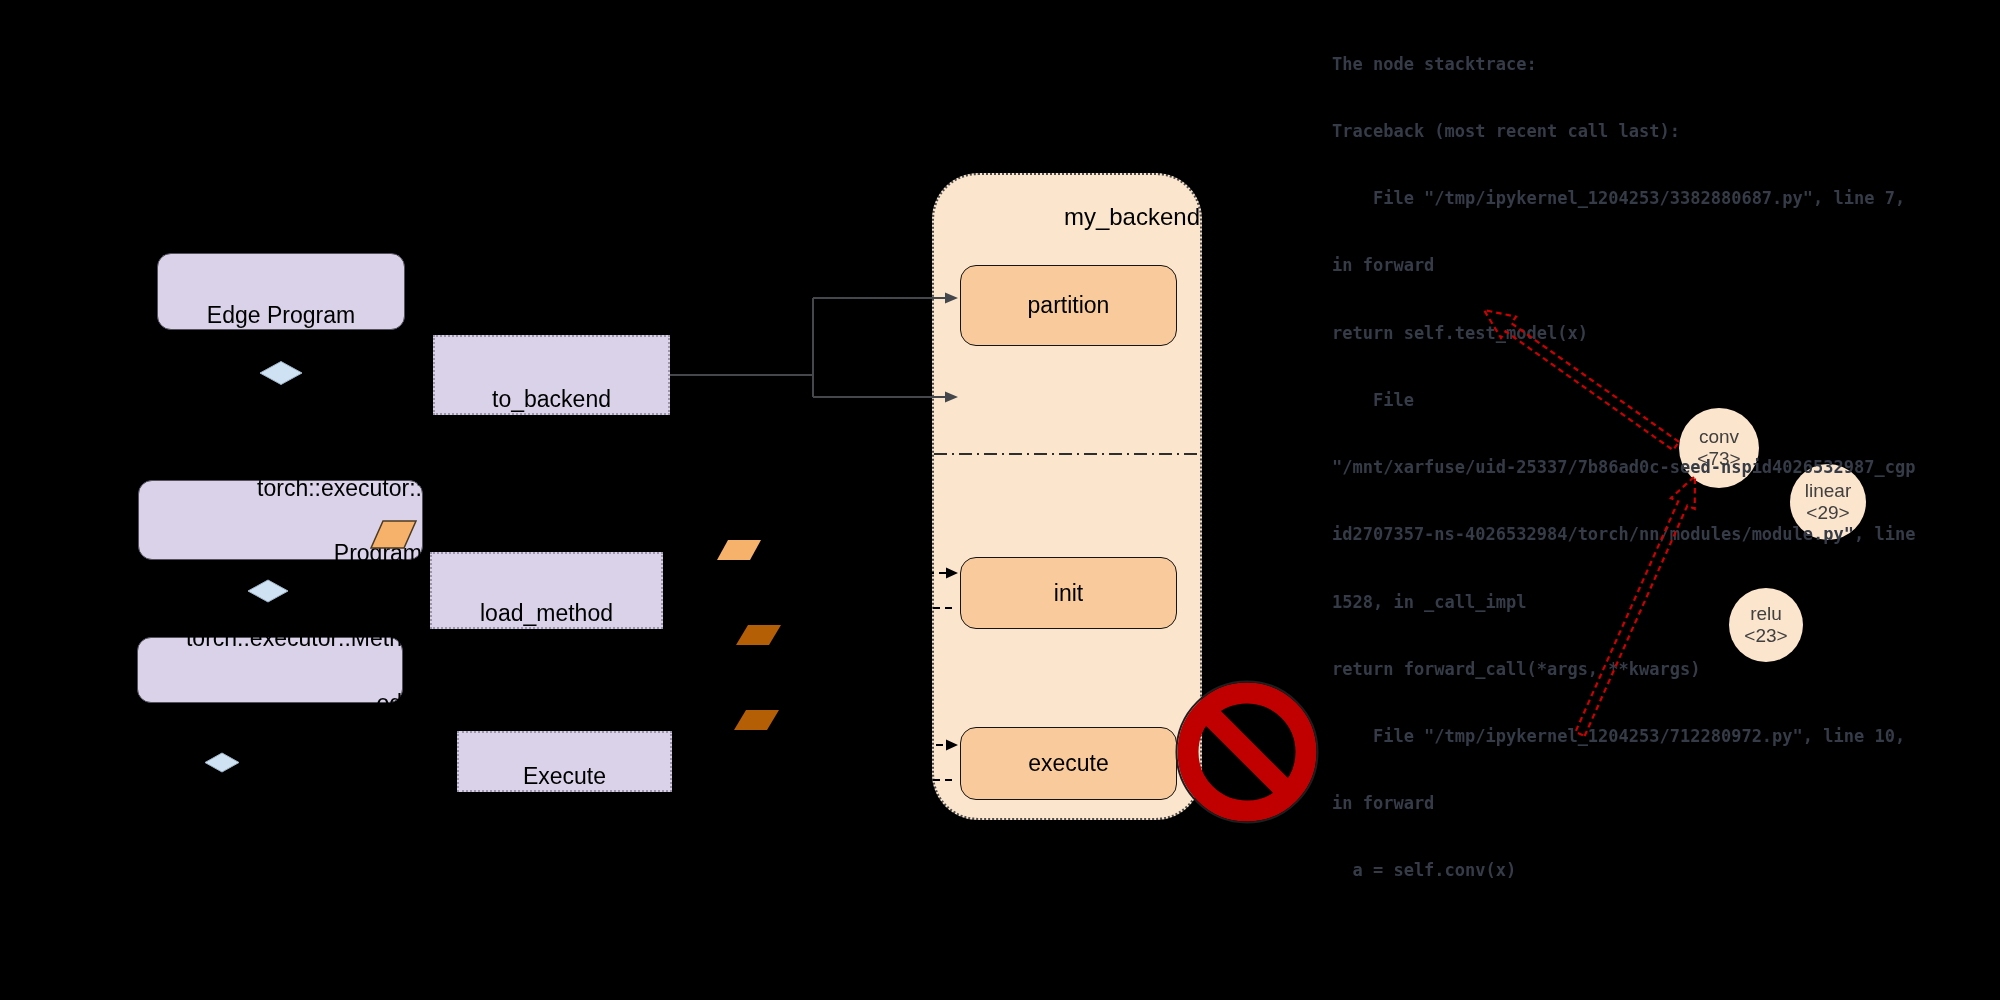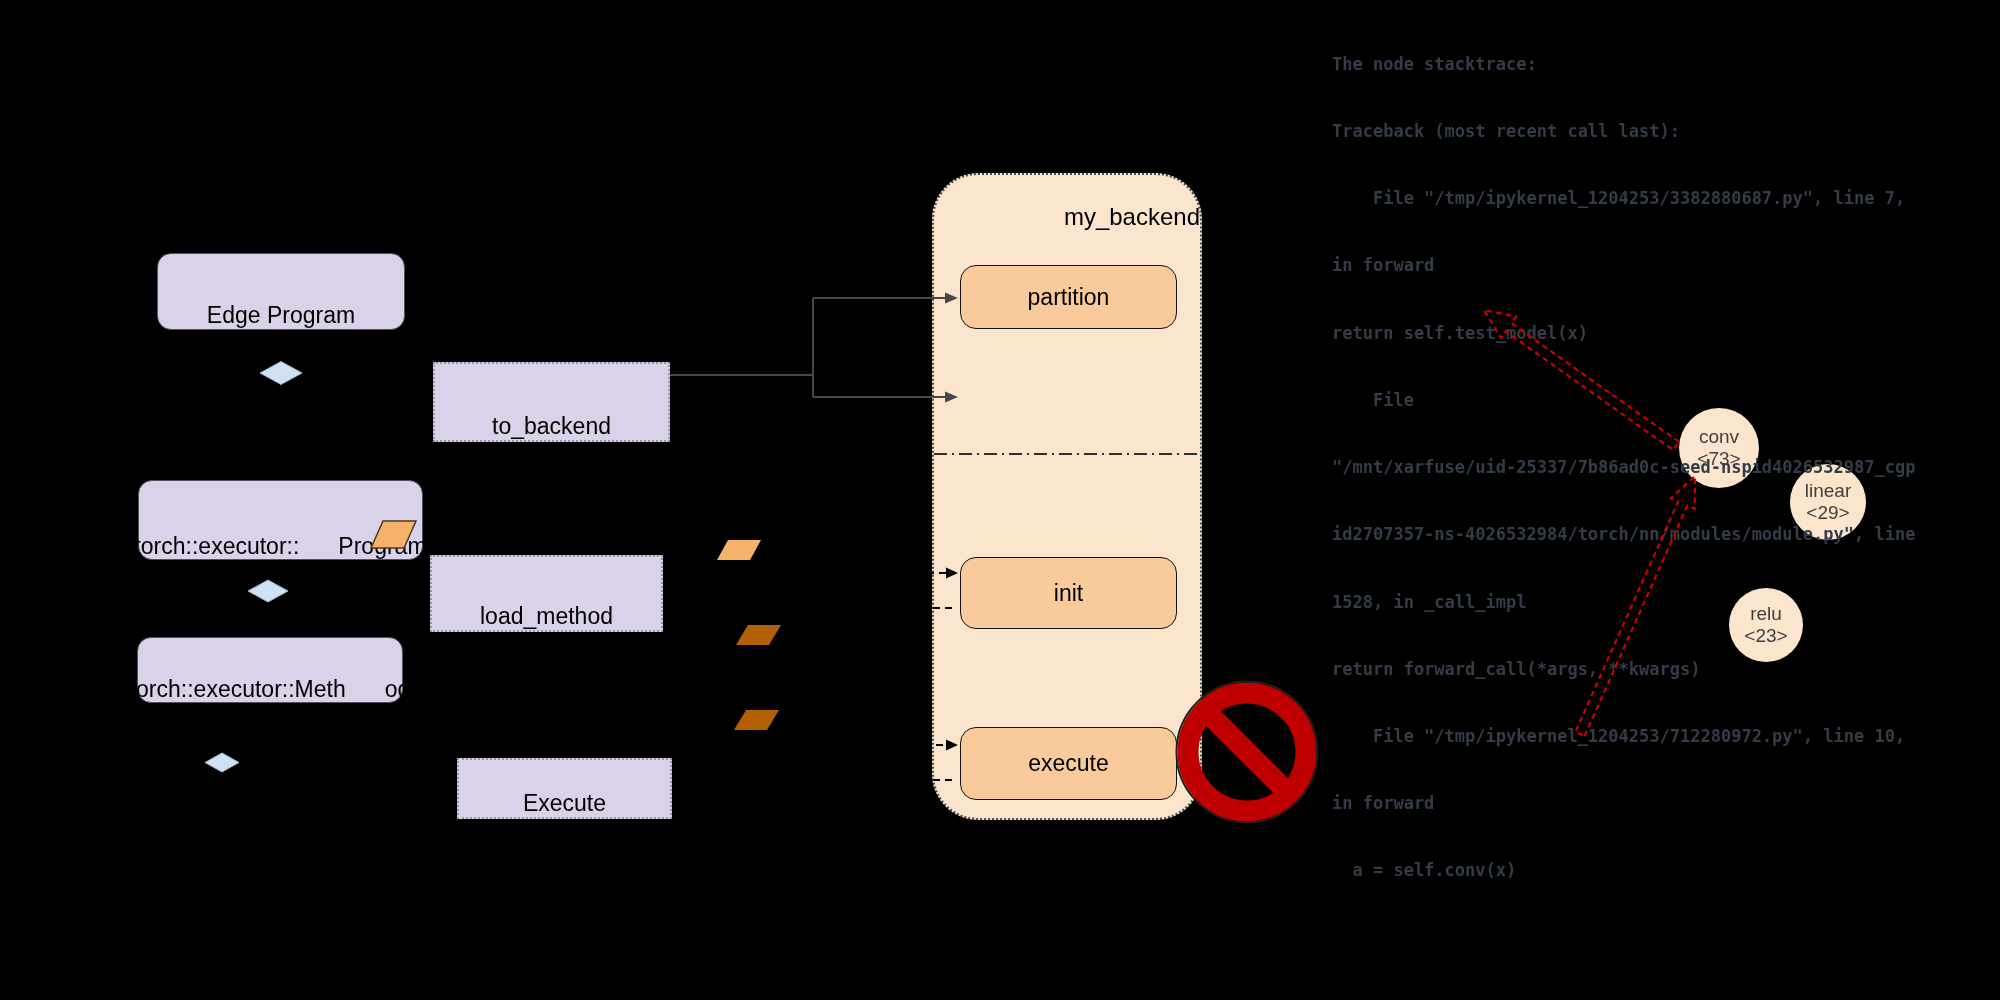--- a/index.html
+++ b/index.html
@@ -2,22 +2,22 @@
 <html><head>
 <meta charset="utf-8">
 <style>
   html,body{margin:0;padding:0;background:#000;}
   .canvas{position:relative;width:2000px;height:1000px;background:#000;overflow:hidden;
           font-family:"Liberation Sans",sans-serif;}
   .box{position:absolute;display:flex;align-items:flex-end;justify-content:center;
        color:#000;font-size:23px;text-align:center;box-sizing:border-box;}
   .lav{background:#D9D2E9;}
   .rounded{border-radius:14px;border:1.5px solid #54505c;}
-  .dotted{border:2px dotted #9b94ab;margin-top:27px;}
-  .col{flex-direction:row;line-height:26px;gap:39px;}
+  .dotted{border:2px dotted #9b94ab;}
+  .col{flex-direction:column;line-height:26px;gap:39px;}
   .backend{position:absolute;left:932px;top:173px;width:270px;height:647px;
            background:#FCE5CD;border:2px dotted #4a4a4a;border-radius:46px;box-sizing:border-box;}
   .backend-title{position:absolute;top:28px;left:0;width:100%;text-align:right;
                  font-size:24px;color:#000;}
   .stage{position:absolute;left:26px;width:217px;background:#F9CB9C;
          border:1.5px solid #141414;border-radius:16px;display:flex;align-items:center;
          justify-content:center;font-size:23px;color:#000;box-sizing:border-box;}
   .node{position:absolute;background:#FCE5CD;border-radius:50%;display:flex;
         flex-direction:column;align-items:center;justify-content:center;
         font-size:19px;line-height:22px;color:#404040;}
@@ -37,36 +37,36 @@
 
   <div class="box lav dotted" style="left:433px;top:335px;width:237px;height:80px;">
     <span>to_backend</span>
   </div>
 
   <div class="box lav rounded col" style="left:138px;top:480px;width:285px;height:80px;">
     <span>torch::executor::</span>
     <span>Program</span>
   </div>
 
-  <div class="box lav dotted" style="left:430px;top:528px;width:233px;height:77px;">
+  <div class="box lav dotted" style="left:430px;top:552px;width:233px;height:77px;">
     <span>load_method</span>
   </div>
 
   <div class="box lav rounded col" style="left:137px;top:637px;width:266px;height:66px;">
     <span>torch::executor::Meth</span>
     <span>od</span>
   </div>
 
   <div class="box lav dotted" style="left:457px;top:731px;width:215px;height:61px;">
     <span>Execute</span>
   </div>
 
   <div class="backend">
     <div class="backend-title">my_backend</div>
-    <div class="stage" style="top:90px;height:64px;">
+    <div class="stage" style="top:90px;height:81px;">
       <span>partition</span>
     </div>
     <div class="stage" style="top:382px;height:72px;">
       <span>init</span>
     </div>
     <div class="stage" style="top:552px;height:73px;">
       <span>execute</span>
     </div>
   </div>
 

